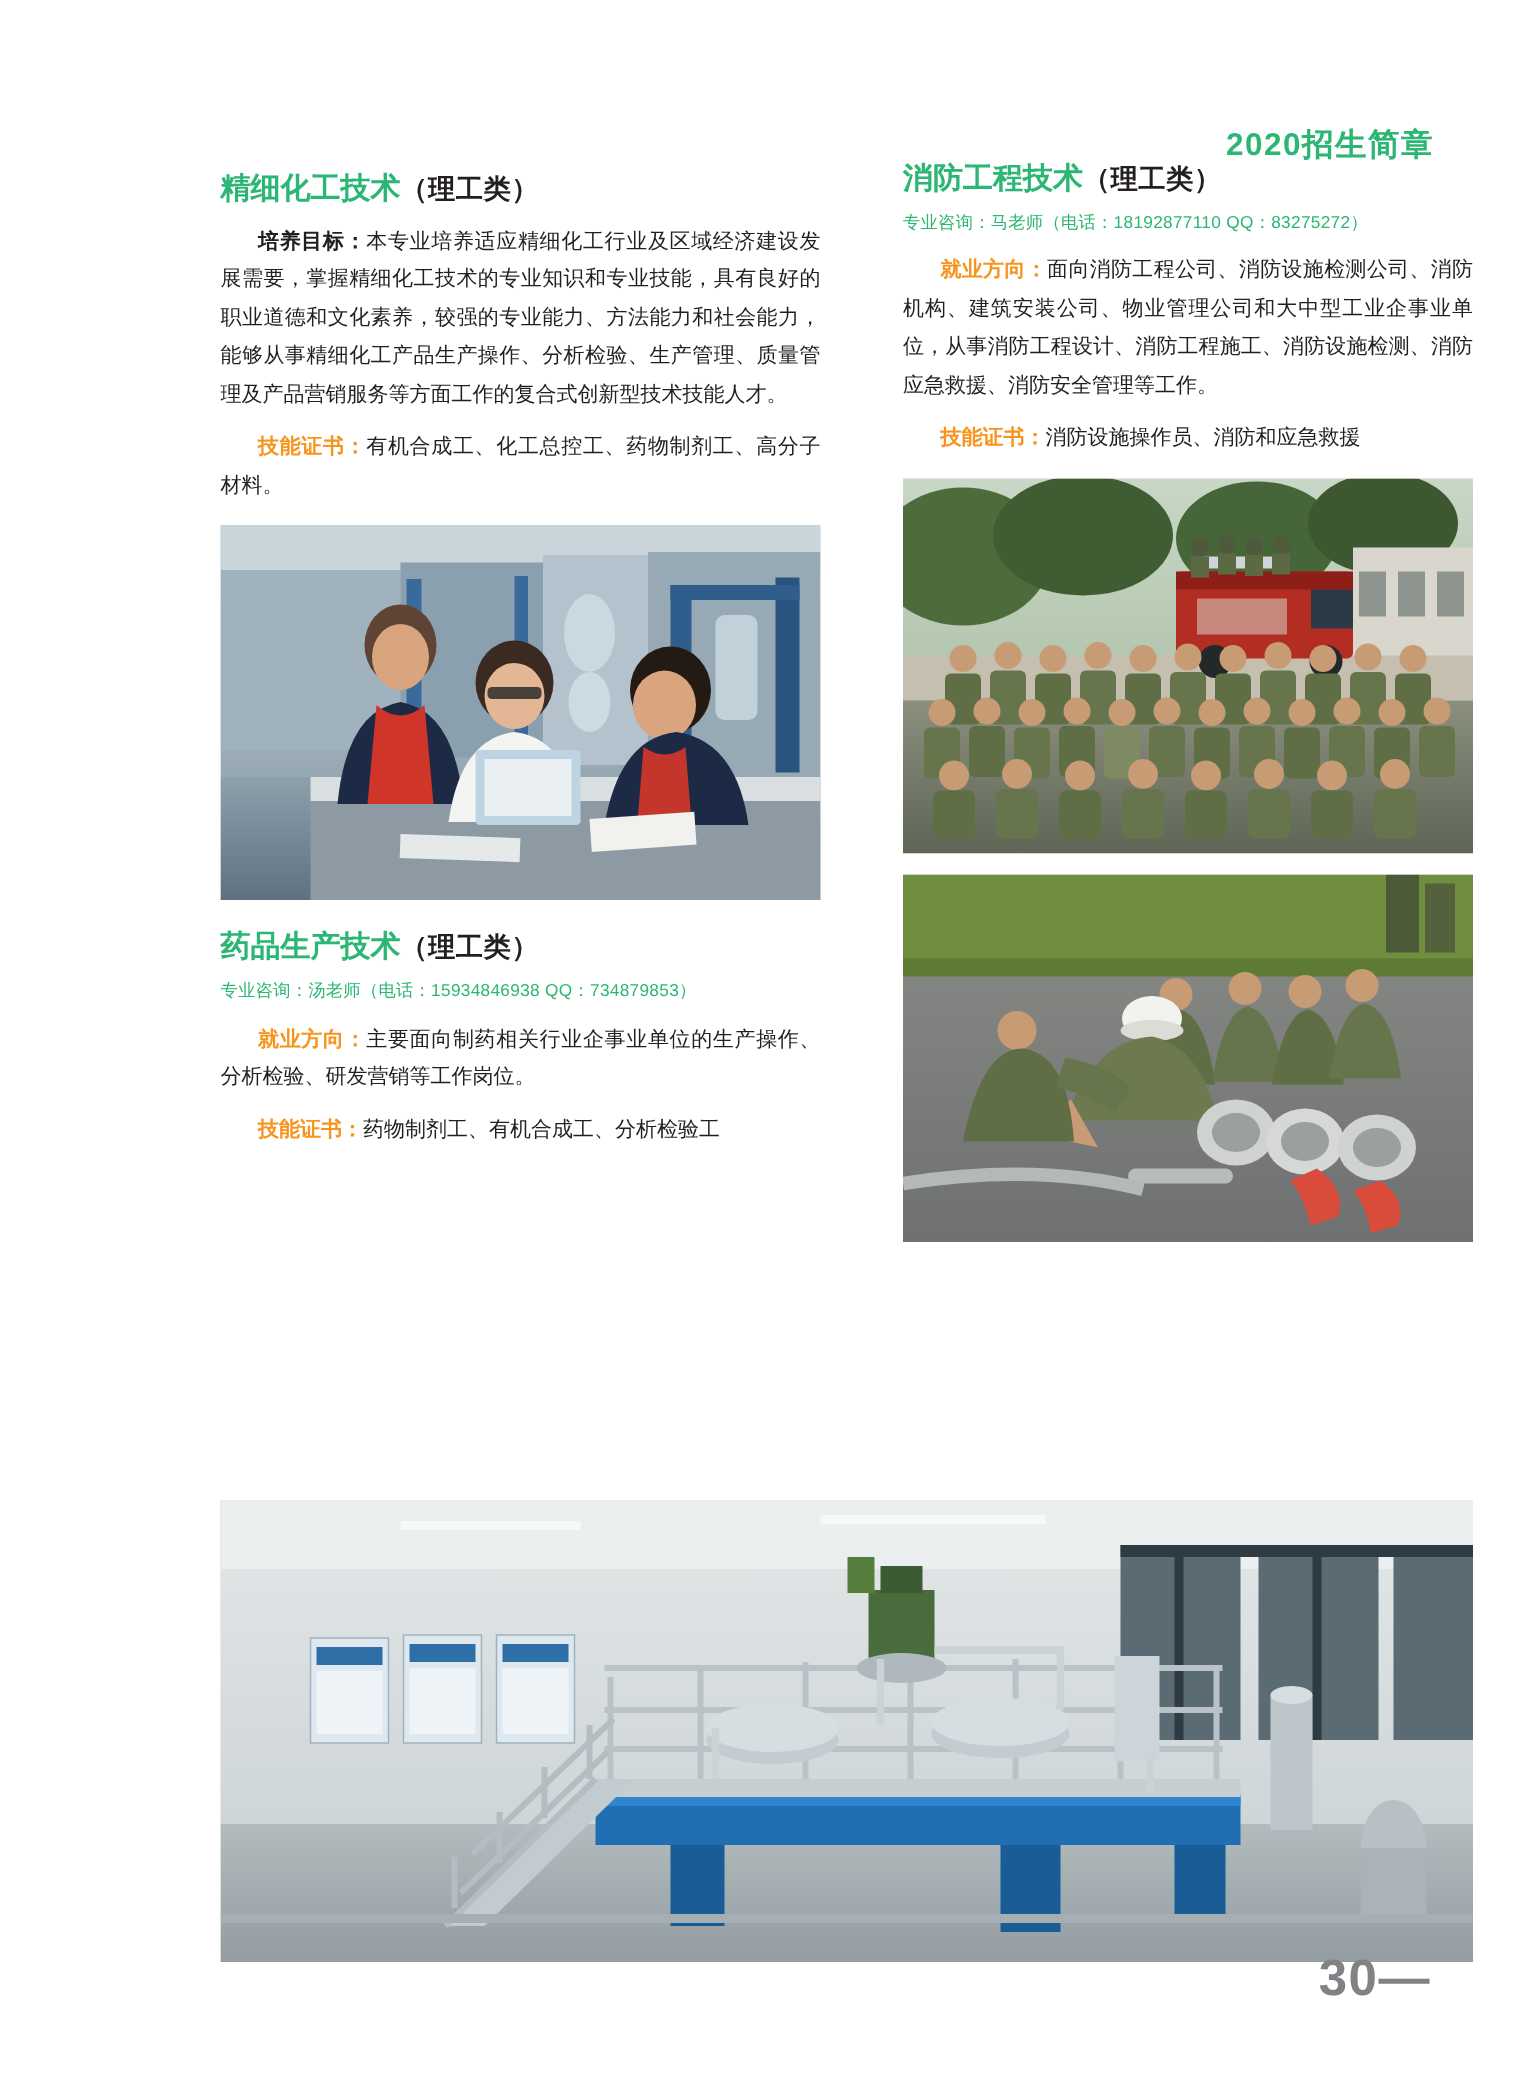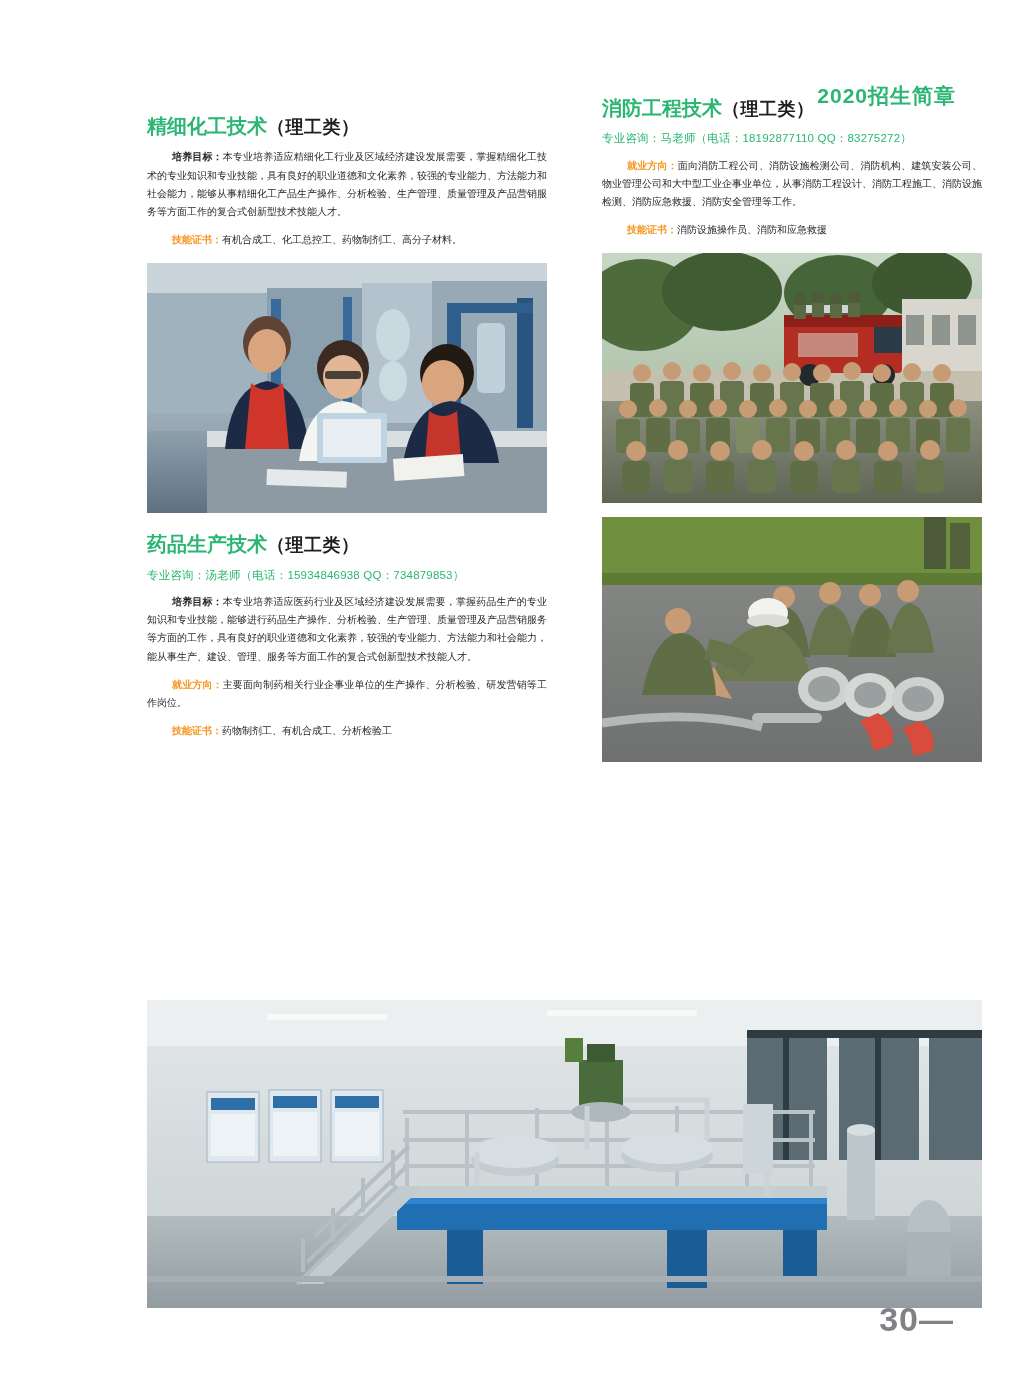--- a/index.html
+++ b/index.html
@@ -37,21 +37,21 @@
   
   .col-left {
     position: absolute;
     left: 113px;
     top: 113px;
     width: 400px;
   }
   .col-right {
     position: absolute;
     left: 568px;
-    top: 95px;
+    top: 106px;
     width: 380px;
   }
 
   
   .prog-title {
     font-size: 20px;
     font-weight: bold;
     color: #2bb673;
     line-height: 1.3;
     margin: 0 0 9px 0;
@@ -65,21 +65,21 @@
   }
   .prog-contact {
     font-size: 11.5px;
     color: #2bb673;
     line-height: 1.5;
     margin-bottom: 9px;
     letter-spacing: 0.2px;
   }
 
   .para {
-    font-size: 10px;
+    font-size: 14px;
     line-height: 1.82;
     text-align: justify;
     margin: 0 0 10px 0;
     text-indent: 0;
     color: #231f20;
   }
   .para.indent {
     text-indent: 25px;
   }
   .lbl {
@@ -208,21 +208,20 @@
         </g>
 
         <rect x="246" y="196" width="70" height="22" fill="#f1f1ee" transform="rotate(-4 246 196)"></rect>
         <rect x="120" y="206" width="80" height="16" fill="#e6e9ea" transform="rotate(2 120 206)"></rect>
       </svg>
     </div>
 
     <div style="margin-top:18px;">
       <h2 class="prog-title"><span>药品生产技术</span><span class="cat">（理工类）</span></h2>
       <div class="prog-contact">专业咨询：汤老师（电话：15934846938  QQ：734879853）</div>
-      <p class="para indent"><span class="lbl-dark">培养目标：</span><span>本专业培养适应医药行业及区域经济建设发展需要，掌握药品生产的专业知识和专业技能，能够进行药品生产操作、分析检验、生产管理、质量管理及产品营销服务等方面的工作，具有良好的职业道德和文化素养，较强的专业能力、方法能力和社会能力，能从事生产、建设、管理、服务等方面工作的复合式创新型技术技能人才。</span></p>
       <p class="para indent"><span class="lbl">就业方向：</span><span>主要面向制药相关行业企事业单位的生产操作、分析检验、研发营销等工作岗位。</span></p>
       <p class="para indent"><span class="lbl">技能证书：</span><span>药物制剂工、有机合成工、分析检验工</span></p>
     </div>
 
   </div>
 
   <div class="col-right">
 
     <div>
       <h2 class="prog-title"><span>消防工程技术</span><span class="cat">（理工类）</span></h2>

